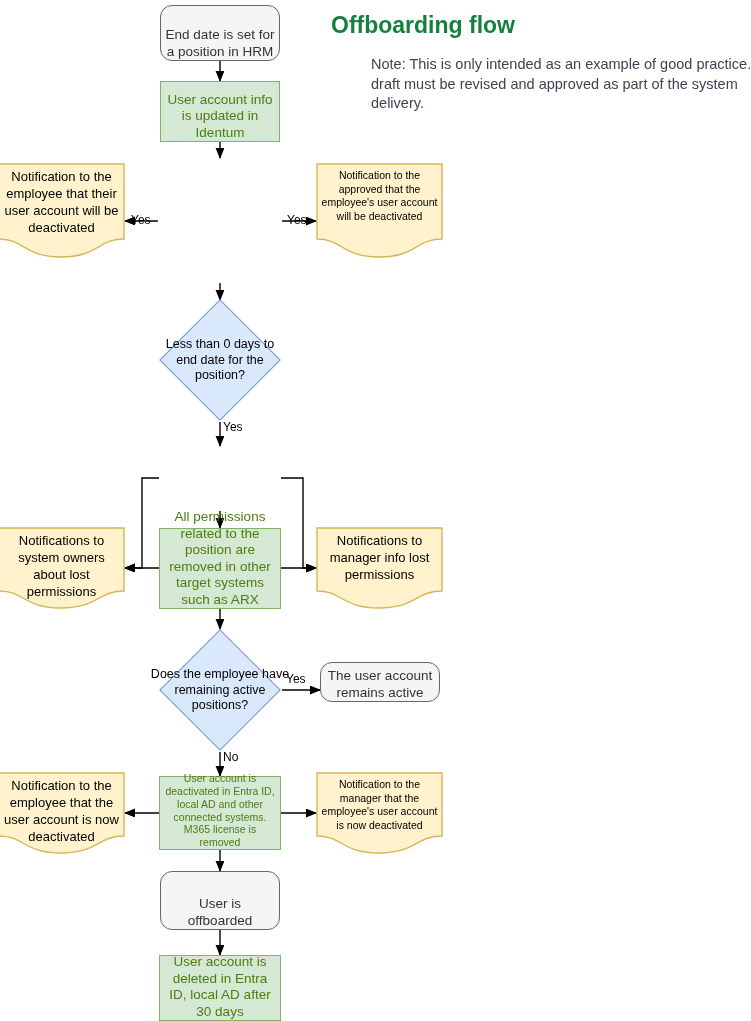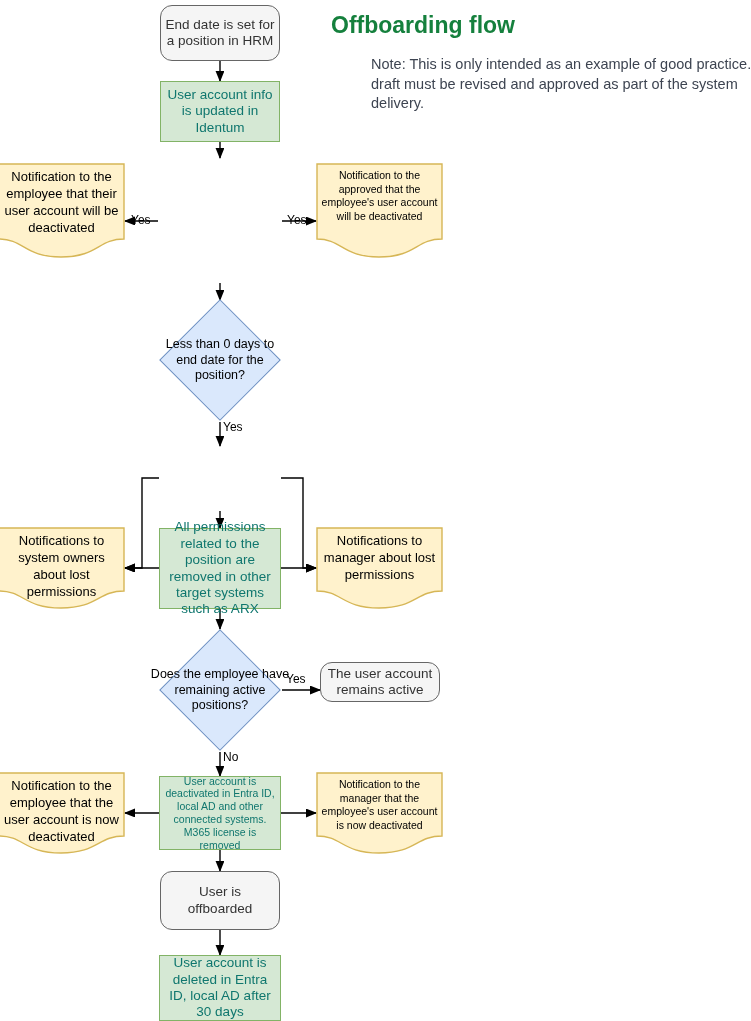--- a/index.html
+++ b/index.html
@@ -16,21 +16,21 @@
     position: relative;
     width: 751px;
     height: 1021px;
     background: #ffffff;
     overflow: hidden;
   }
   .node {
     position: absolute;
     box-sizing: border-box;
     display: flex;
-    align-items: center;
+    align-items: flex-end;
     justify-content: center;
     text-align: center;
     line-height: 1.22;
     z-index: 3;
   }
   .node .txt {
     width: 100%;
     padding: 0 4px;
     box-sizing: border-box;
     white-space: pre-line;
@@ -42,21 +42,21 @@
     border: 1px solid #666666;
     border-radius: 12px;
     color: #333333;
     font-size: 13.5px;
   }
 
   
   .process {
     background: #d5e8d4;
     border: 1px solid #82b366;
-    color: #0f766e;
+    color: #4d7c0f;
     font-size: 13.5px;
   }
   .process.small {
     font-size: 10.5px;
   }
 
   
   .diamond-wrap {
     position: absolute;
     z-index: 3;
@@ -248,21 +248,21 @@
     <svg viewBox="0 0 127 82" preserveAspectRatio="none">
       <path d="M1,1 L126,1 L126,64 C100,64 100,81 63,81 C26,81 26,64 1,64 Z" fill="#fff2cc" stroke="#d6b656" stroke-width="1.4"></path>
     </svg>
     <div class="note-txt">Notifications to system owners about lost permissions</div>
   </div>
 
   <div class="note big" style="left:316px; top:527px; width:127px; height:82px;">
     <svg viewBox="0 0 127 82" preserveAspectRatio="none">
       <path d="M1,1 L126,1 L126,64 C100,64 100,81 63,81 C26,81 26,64 1,64 Z" fill="#fff2cc" stroke="#d6b656" stroke-width="1.4"></path>
     </svg>
-    <div class="note-txt">Notifications to manager about lost permissions</div>
+    <div class="note-txt">Notifications to manager info lost permissions</div>
   </div>
 
   <div class="diamond-wrap" style="left:177px; top:647px; width:86px; height:86px;">
     <div class="diamond-shape"></div>
     <div class="diamond-label" style="left:-32px; right:-32px;">Does the employee have remaining active positions?</div>
   </div>
 
   <div class="node terminator" style="left:320px; top:662px; width:120px; height:40px;">
     <div class="txt">The user account remains active</div>
   </div>

